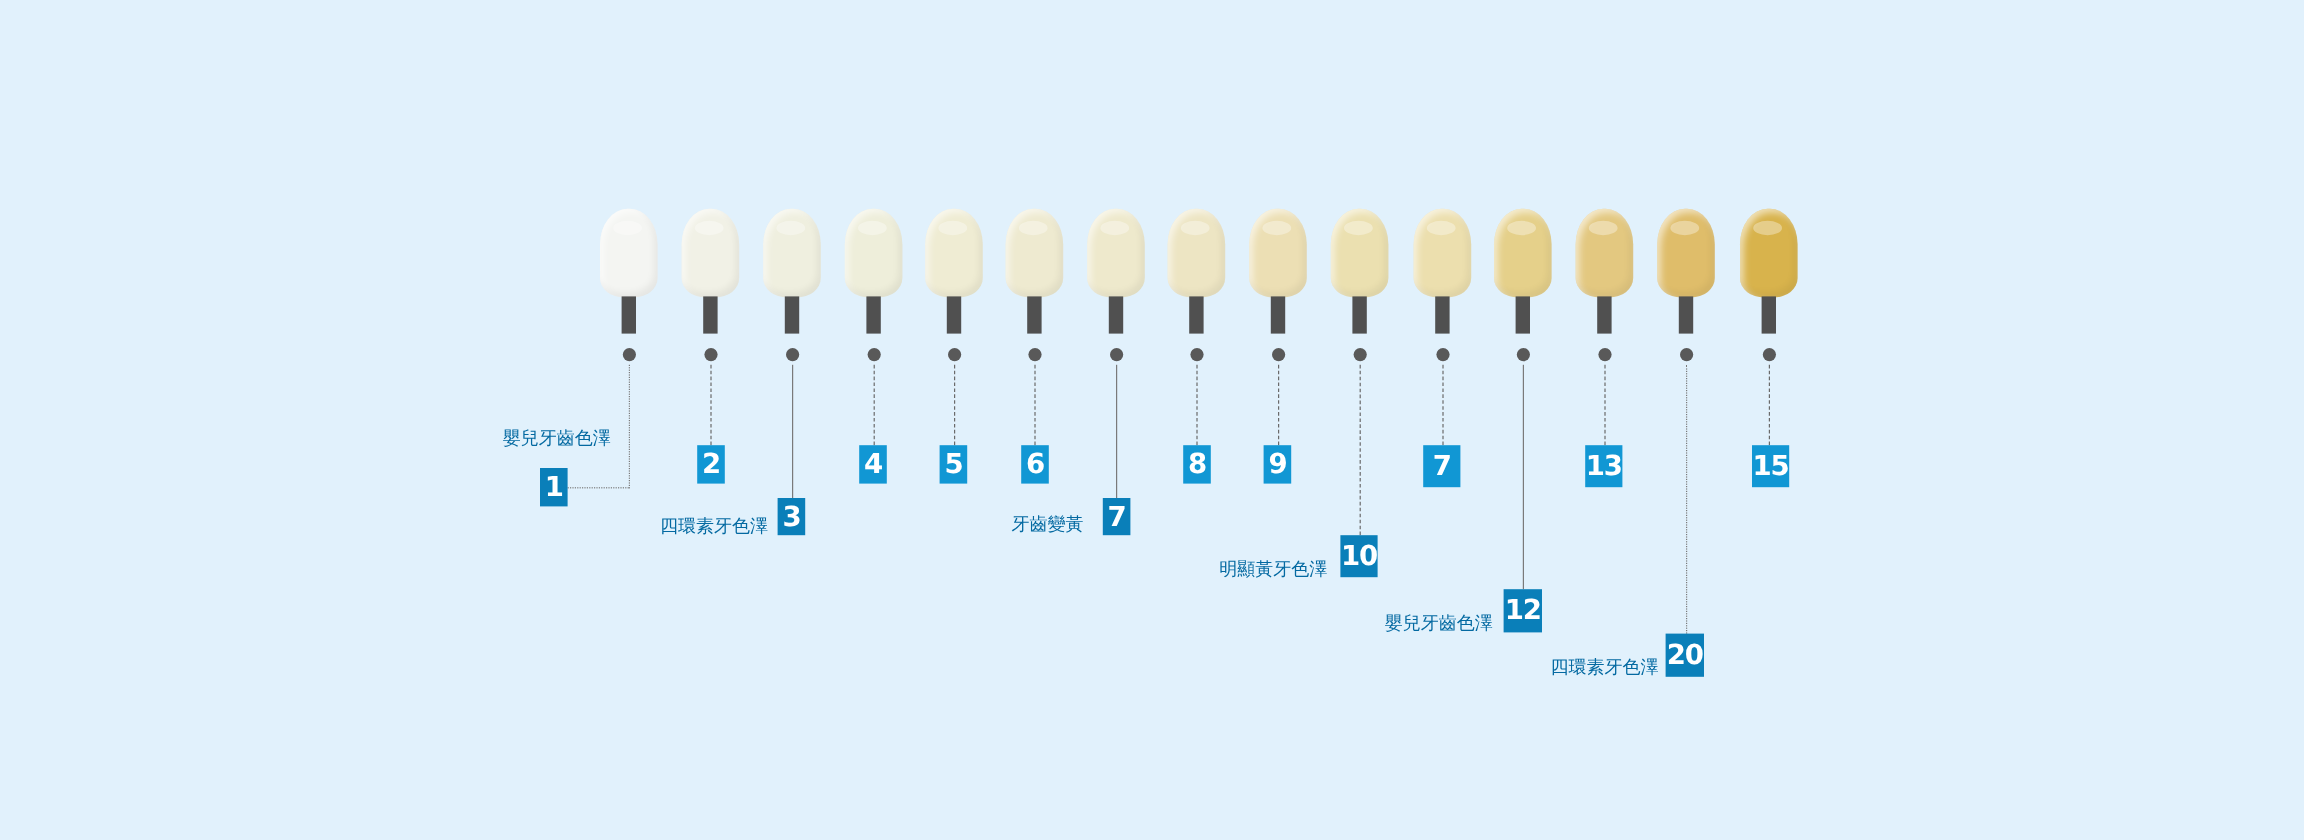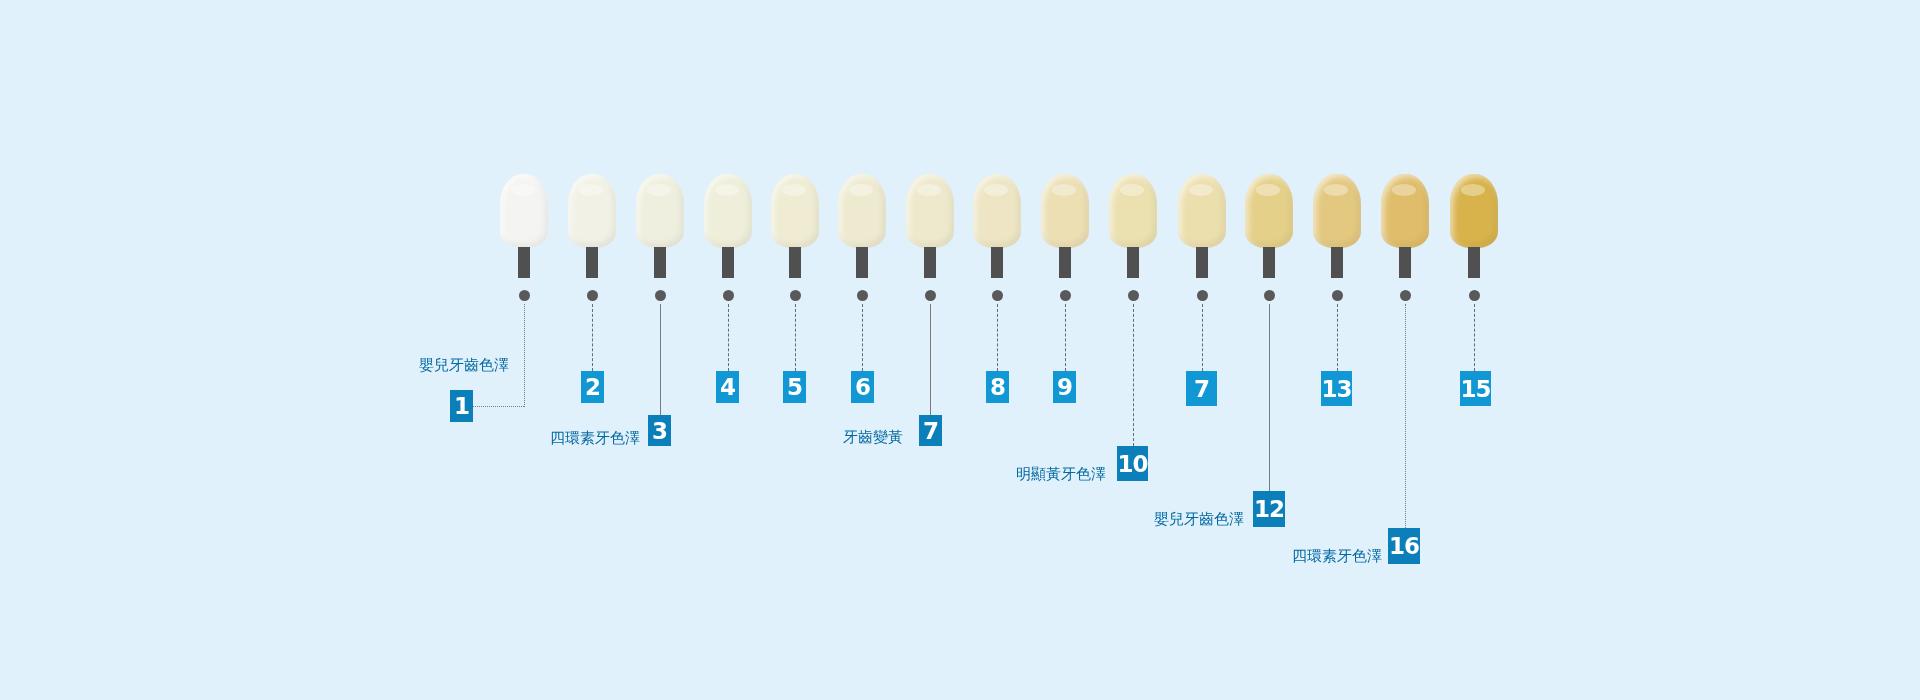--- a/index.html
+++ b/index.html
@@ -150,21 +150,21 @@
   <div class="badge light" style="left:716px;top:371px;width:23px;height:32px">4</div>
   <div class="badge light" style="left:783px;top:371px;width:23px;height:32px">5</div>
   <div class="badge light" style="left:851px;top:371px;width:23px;height:32px">6</div>
   <div class="badge dark" style="left:919px;top:415px;width:23px;height:31px">7</div>
   <div class="badge light" style="left:986px;top:371px;width:23px;height:32px">8</div>
   <div class="badge light" style="left:1053px;top:371px;width:23px;height:32px">9</div>
   <div class="badge dark" style="left:1117px;top:446px;width:31px;height:35px">10</div>
   <div class="badge light" style="left:1186px;top:371px;width:31px;height:35px">7</div>
   <div class="badge dark" style="left:1253px;top:491px;width:32px;height:36px">12</div>
   <div class="badge light" style="left:1321px;top:371px;width:31px;height:35px">13</div>
-  <div class="badge dark" style="left:1388px;top:528px;width:32px;height:36px">16</div>
+  <div class="badge dark" style="left:1388px;top:528px;width:32px;height:36px">20</div>
   <div class="badge light" style="left:1460px;top:371px;width:31px;height:35px">15</div>
 
   <div class="label" style="right:1411px;top:356px">嬰兒牙齒色澤</div>
   <div class="label" style="right:1280px;top:429px">四環素牙色澤</div>
   <div class="label" style="right:1017px;top:428px">牙齒變黃</div>
   <div class="label" style="right:814px;top:465px">明顯黃牙色澤</div>
   <div class="label" style="right:676px;top:510px">嬰兒牙齒色澤</div>
   <div class="label" style="right:538px;top:547px">四環素牙色澤</div>
 
 </div>

